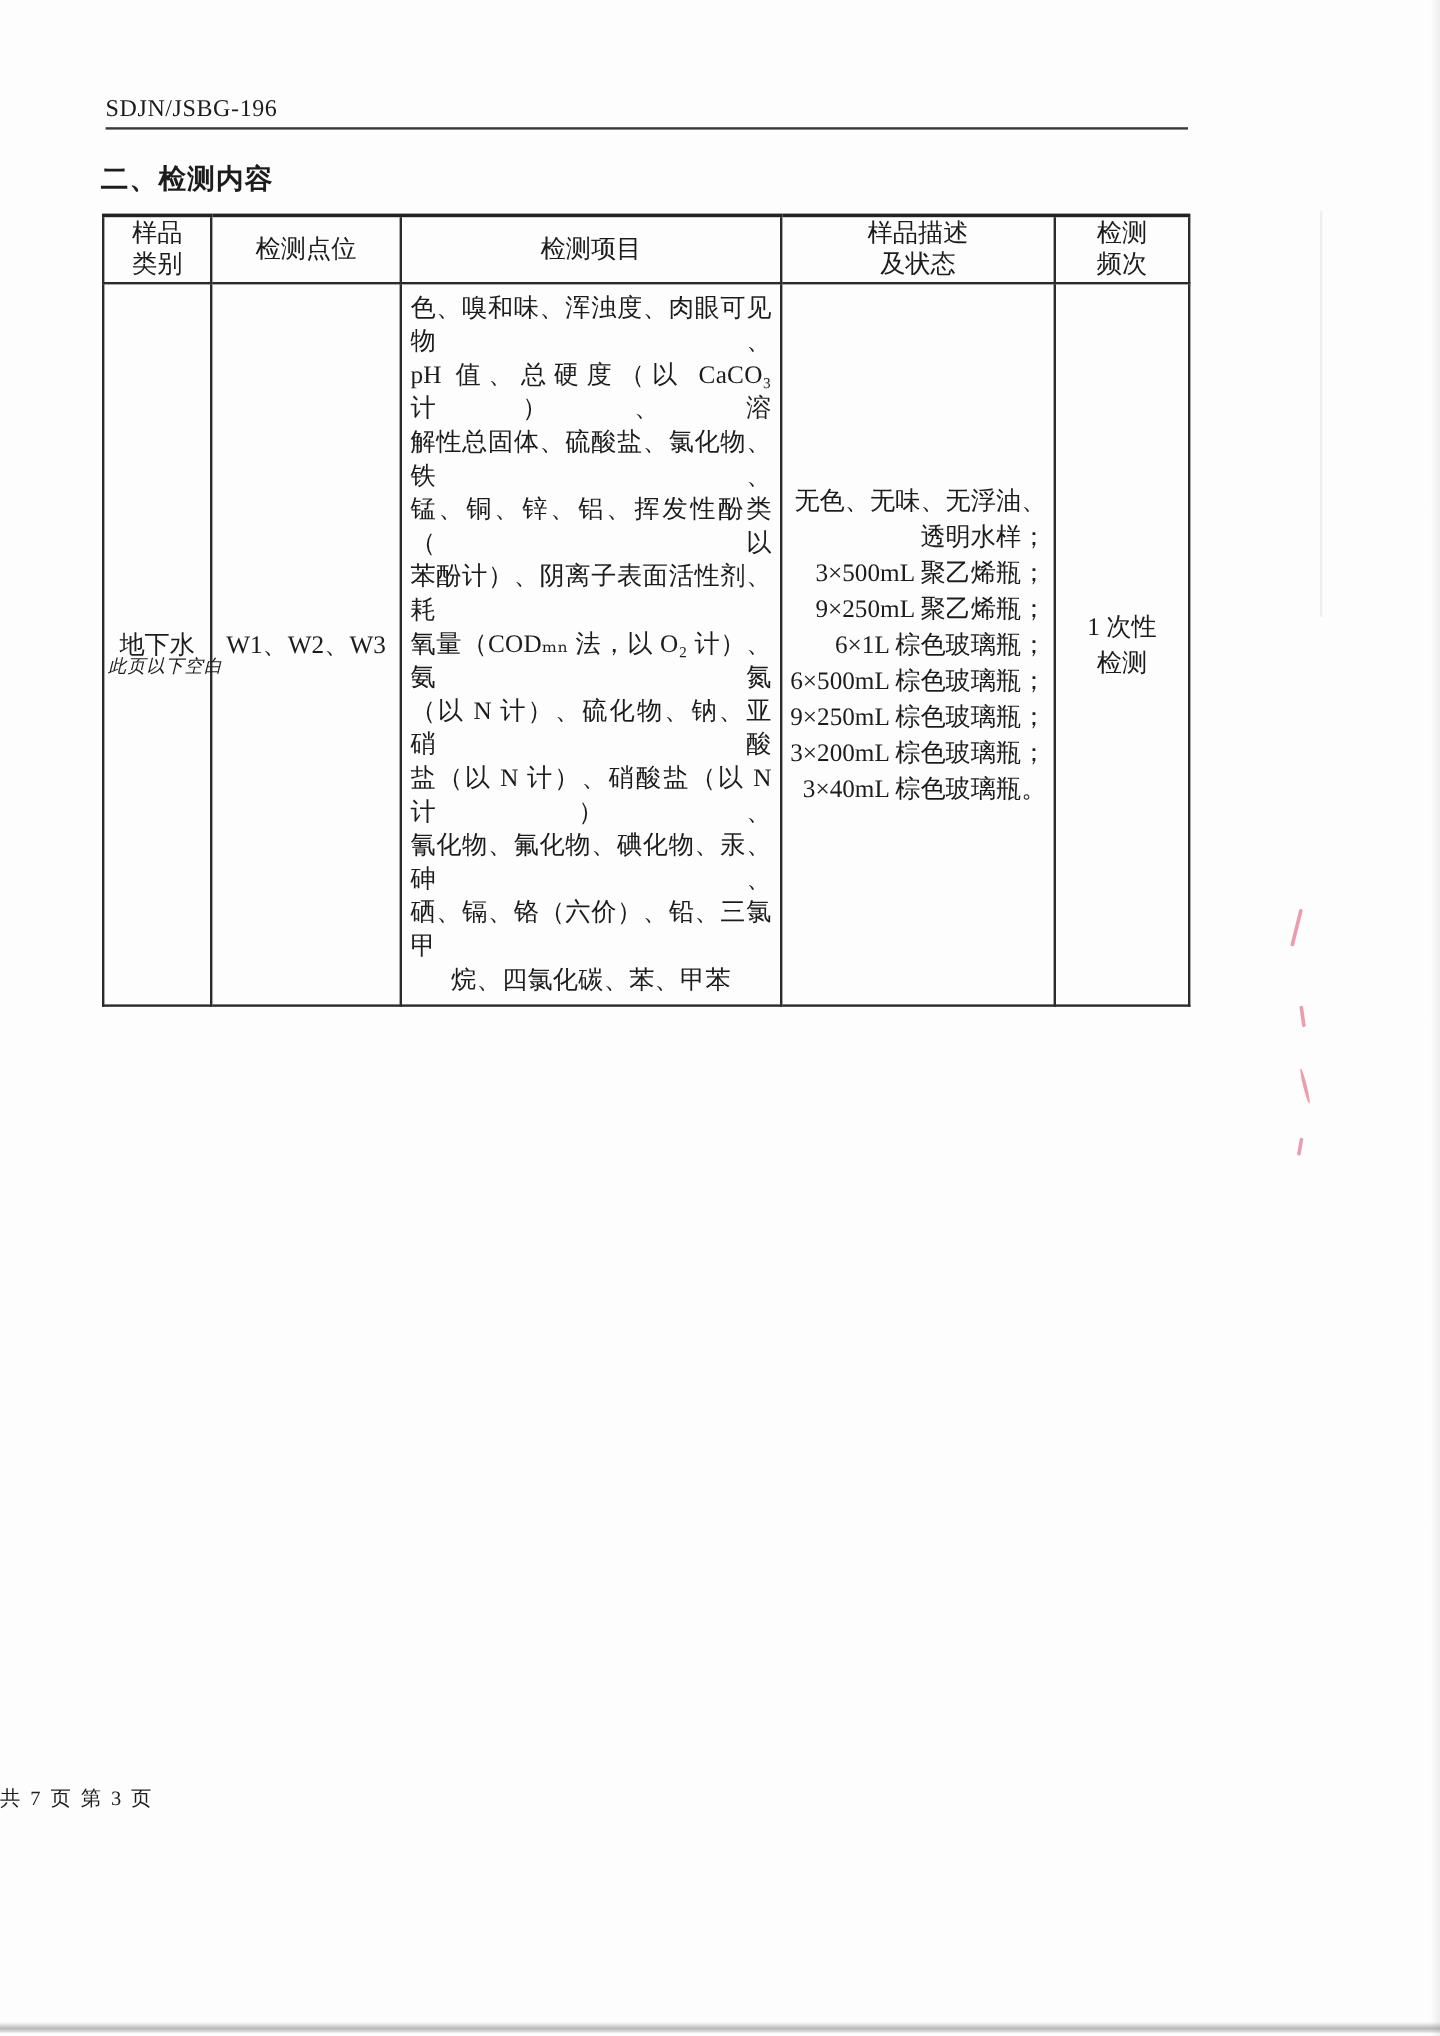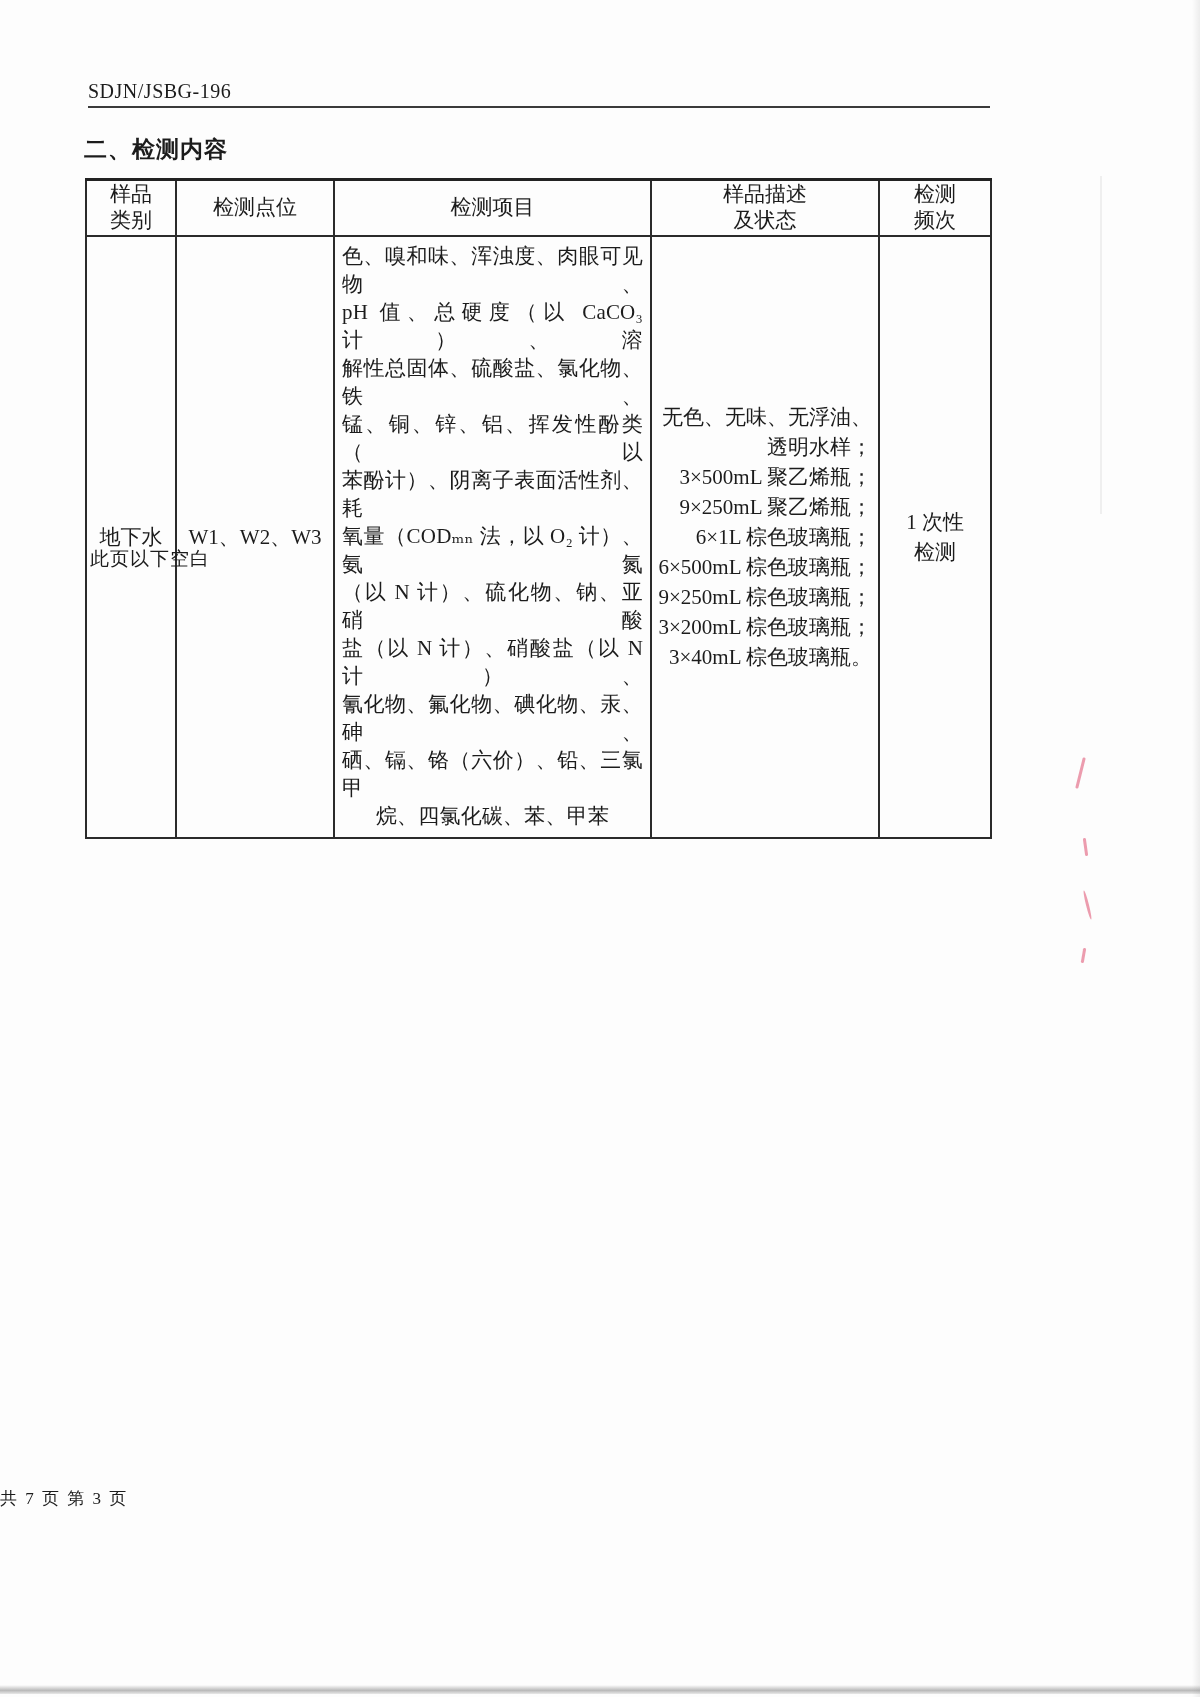--- a/index.html
+++ b/index.html
@@ -56,21 +56,21 @@
     line-height:28px;
     letter-spacing:0.2px;
   }
   .jline.last{text-align:center;text-align-last:center;}
   td.desc-cell{padding:4px 6px !important;}
   .dline{line-height:30px;text-align:right;}
   td.freq-cell{white-space:pre-line;line-height:1.45;margin-left:20px;}
   
   .blank-note{
     position:absolute;top:546px;left:90px;
-    font-size:19px;letter-spacing:1px;
+    font-size:15px;letter-spacing:1px;font-style:italic;
   }
   
   .page-footer{
     position:absolute;top:1487px;left:0;width:100%;
     text-align:left;font-size:17px;letter-spacing:2px;
   }
   
   .scan-line-vert{
     position:absolute;top:176px;left:1100px;width:2px;height:338px;
     background:rgba(60,60,60,0.07);

